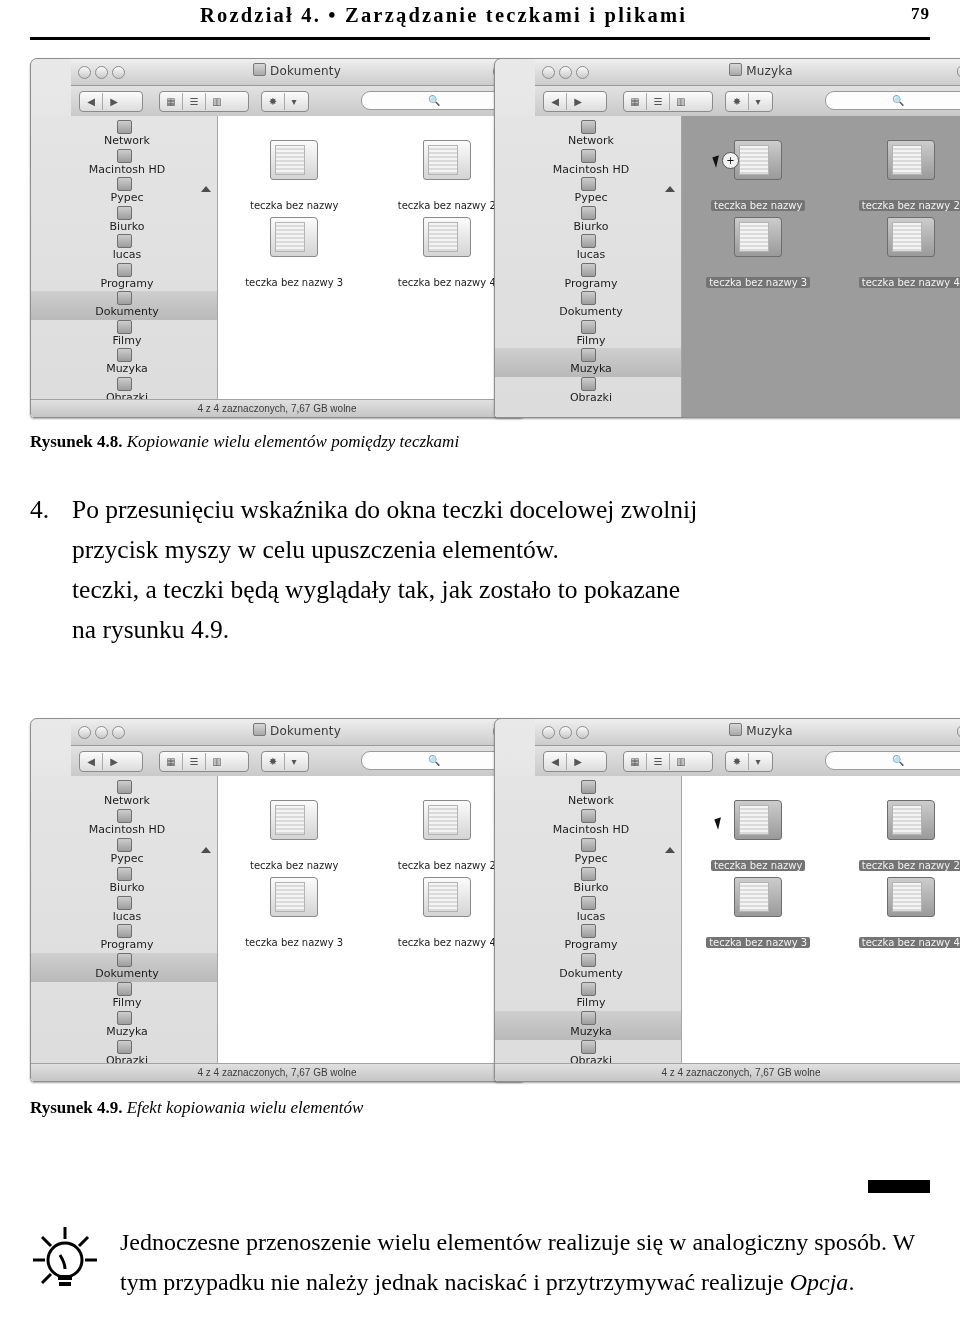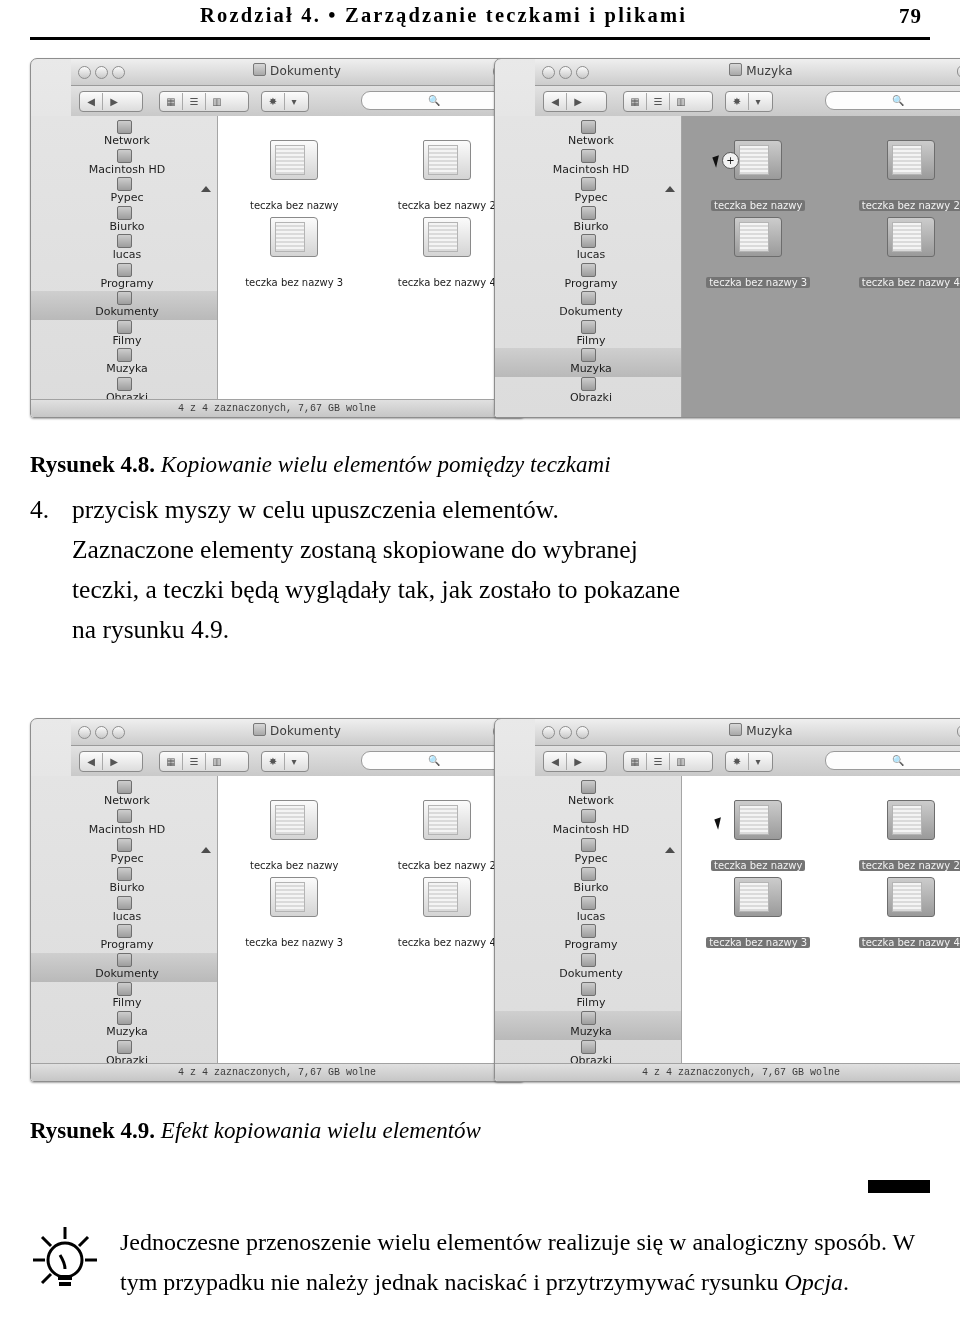--- a/index.html
+++ b/index.html
@@ -17,23 +17,23 @@
     position:absolute; left:30px; top:0px; width:900px; height:40px;
   }
   .header-title {
     position:absolute; left:170px; top:4px;
     font-family:"Liberation Serif", serif;
     font-weight:bold; font-size:20.5px;
     letter-spacing:2.2px;
     white-space:nowrap;
   }
   .header-pageno {
-    position:absolute; right:8px; top:4px;
+    position:absolute; right:0px; top:4px;
     font-family:"Liberation Serif", serif;
-    font-weight:bold; font-size:21px;
+    font-weight:bold; font-size:17px;
     letter-spacing:1px;
   }
   .header-rule {
     position:absolute; left:30px; top:37px; width:900px; height:3px;
     background:#000;
   }
 
   
   .fig {
     position:absolute;
@@ -158,21 +158,21 @@
   }
   .flabel.sel {
     background:#747474; color:#f2f2f2; padding:0 3px; border-radius:2px;
   }
   .statusbar {
     position:absolute; left:0; right:0; bottom:0; height:17px;
     background:linear-gradient(#e0e0e0,#c6c6c6);
     border-top:1px solid #a2a2a2;
     font-size:10px; color:#3c3c3c;
     display:flex; align-items:center; justify-content:center;
-    font-family:Liberation Mono, monospace;
+    font-family:Liberation Sans, sans-serif;
   }
   .statusbar.dark { background:linear-gradient(#b8b8b8,#a2a2a2); }
   .resize {
     position:absolute; right:2px; bottom:2px; width:11px; height:11px;
     background:
       linear-gradient(135deg, transparent 45%, #8c8c8c 45%, #8c8c8c 55%, transparent 55%),
       linear-gradient(135deg, transparent 70%, #8c8c8c 70%, #8c8c8c 80%, transparent 80%);
   }
   .cursor {
     position:absolute; width:0; height:0;
@@ -182,24 +182,23 @@
   .drag-badge {
     position:absolute; width:15px; height:15px; border-radius:50%;
     background:#f2f2f2; border:1px solid #555; font-size:10px;
     display:flex; align-items:center; justify-content:center; color:#111;
   }
 
   
   .caption {
     position:absolute;
     font-family:"Liberation Serif", serif;
-    font-size:23px;
+    font-size:17px;
     font-style:italic;
     white-space:nowrap;
-    margin-top:20px;
   }
   .caption b { font-style:normal; font-weight:bold; }
 
   .para {
     position:absolute;
     font-family:"Liberation Serif", serif;
     font-size:25.5px;
     line-height:40px;
   }
   .para .num {
@@ -425,22 +424,22 @@
   </div>
 </div>
 
 <div class="caption" style="left:30px; top:432px;">
   <b>Rysunek 4.8.</b>
   <span>Kopiowanie wielu elementów pomiędzy teczkami</span>
 </div>
 
 <div class="para" style="left:72px; top:490px; width:860px;">
   <span class="num">4.</span>
+  <div>Po przesunięciu wskaźnika do okna teczki docelowej zwolnij</div>
   <div>przycisk myszy w celu upuszczenia elementów.</div>
-  <div>Zaznaczone elementy zostaną skopiowane do wybranej</div>
   <div>teczki, a teczki będą wyglądały tak, jak zostało to pokazane</div>
   <div>na rysunku 4.9.</div>
 </div>
 
 <div class="fig" id="fig49" style="left:30px; top:718px; width:916px; height:362px; background:transparent;">
 
   <div class="osx-window" style="left:0px; width:452px;">
     <div class="titlebar">
       <div class="tl-dots">
           <i></i>
@@ -655,15 +654,15 @@
       </g>
       <circle cx="35" cy="35" r="17" fill="#fff" stroke="#000" stroke-width="3"></circle>
       <path d="M30 30 q5 8 5 14" stroke="#000" stroke-width="3" fill="none"></path>
       <rect x="28" y="50" width="14" height="5" fill="#000"></rect>
       <rect x="29" y="57" width="12" height="4" fill="#000"></rect>
     </svg>
   </div>
   <div class="tip-text">
     <span>Jednoczesne przenoszenie wielu elementów realizuje się w analogiczny</span>
     <span>sposób. W tym przypadku nie należy jednak naciskać i przytrzymywać</span>
-    <span>rysunku </span><i>Opcja</i><span>.</span>
+    <span>realizuje </span><i>Opcja</i><span>.</span>
   </div>
 </div>
 
 </body></html>

